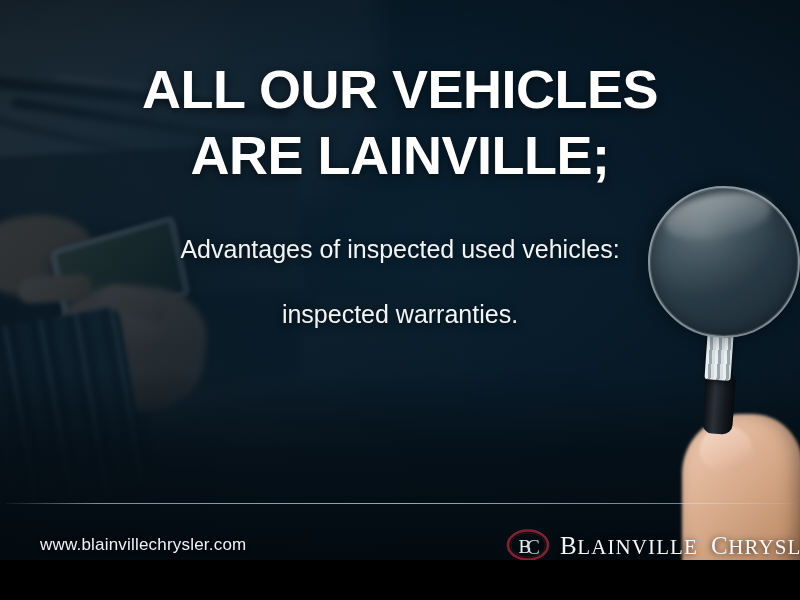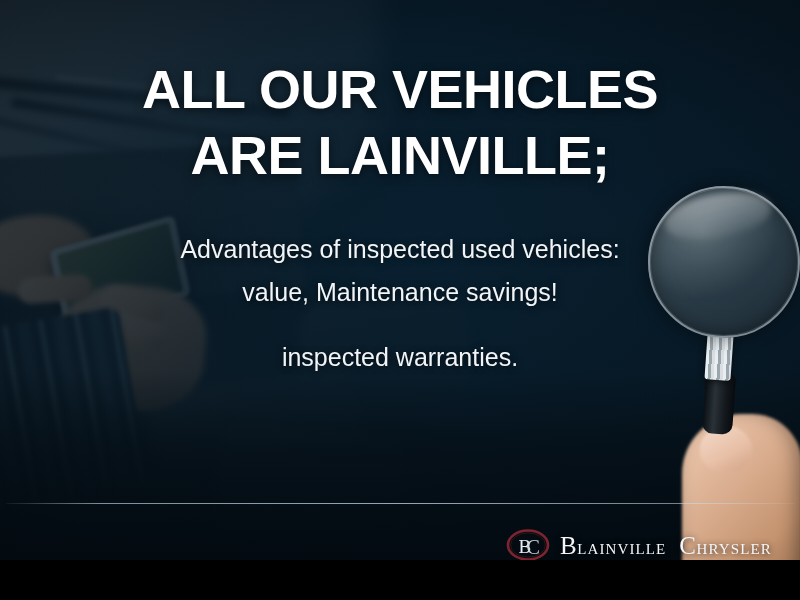--- a/index.html
+++ b/index.html
@@ -370,21 +370,21 @@
     color: #f4f6f8;
     letter-spacing: .6px;
     white-space: nowrap;
     text-shadow: 0 1px 6px rgba(0,0,0,.85);
     display: flex;
     align-items: baseline;
     gap: 13px;
   }
   .wm-word { display: inline-block; }
   .wm-word .cap { font-size: 25px; }
-  .wm-word .rest { font-size: 15px; letter-spacing: 1.1px; }
+  .wm-word .rest { font-size: 21px; letter-spacing: 1.1px; }
 </style>
 </head>
 <body>
 
 <div class="banner">
 
   <div class="bg-layer">
     <div class="bg-base"></div>
     <div class="bg-windshield"></div>
     <div class="wiper wiper-a"></div>
@@ -426,29 +426,29 @@
   <div class="content">
 
     <div class="headline">
       <span class="hl-line">ALL OUR VEHICLES</span>
       <span class="hl-line">ARE LAINVILLE;</span>
     </div>
 
     <div class="body-copy">
       <span class="para">
         <span class="bl">Advantages of inspected used vehicles:</span>
-        <span class="bl">value, Maintenance savings!</span>
       </span>
       <span class="para">
         <span class="bl">inspected warranties.</span>
       </span>
     </div>
 
     <div class="footer-divider"></div>
 
+    <a class="site-url" href="#" style="text-decoration:none;">www.blainvillechrysler.com</a>
 
     <div class="logo">
       <div class="logo-mark">
         <svg width="44" height="34" viewBox="0 0 44 34" aria-hidden="true">
           <ellipse cx="22" cy="17" rx="20" ry="14.5" fill="none" stroke="#7d2430" stroke-width="2.6"></ellipse>
           <ellipse cx="22" cy="17" rx="17.4" ry="12.1" fill="none" stroke="#4a141c" stroke-width="1" opacity=".7"></ellipse>
           <text x="12.5" y="24.5" font-family="Liberation Serif, serif" font-size="19" fill="#e9eef2">B</text>
           <text x="20.5" y="25.5" font-family="Liberation Serif, serif" font-size="20" fill="#cfd8de">C</text>
         </svg>
       </div>

